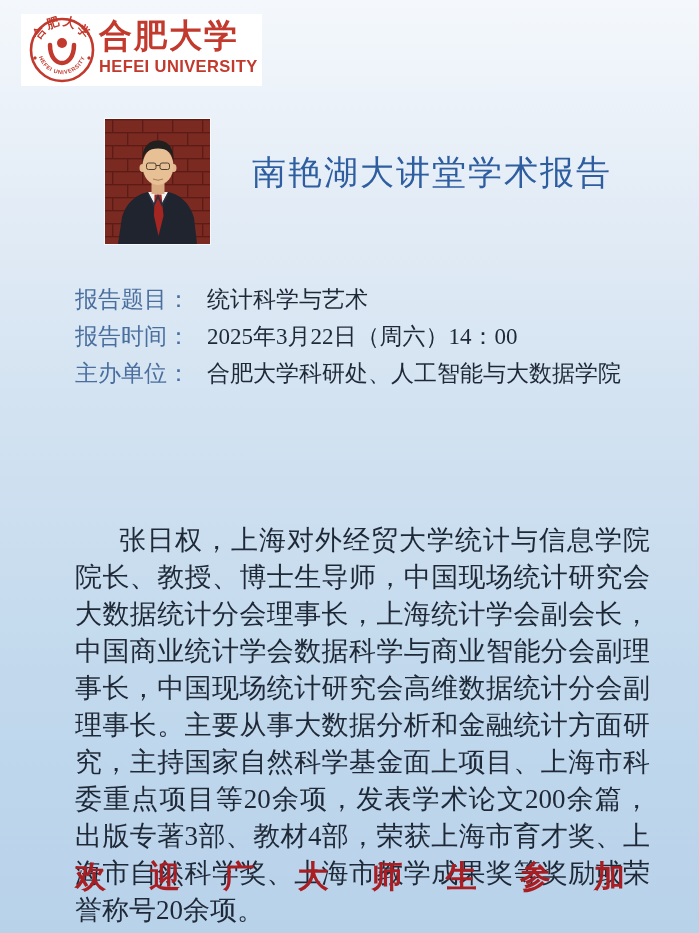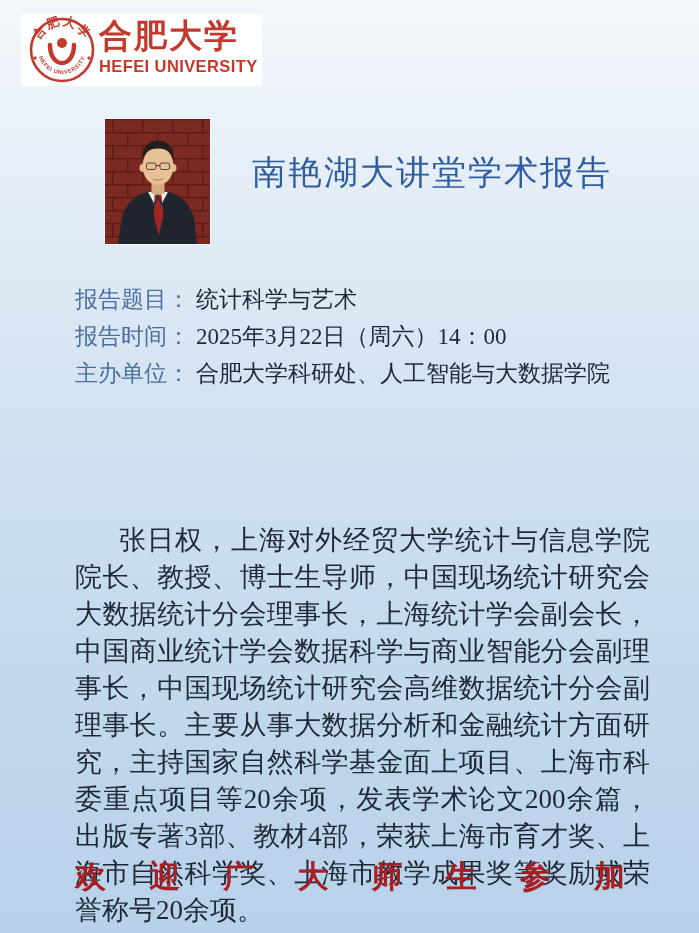--- a/index.html
+++ b/index.html
@@ -35,21 +35,21 @@
   
   .title{
     position:absolute;left:212px;top:150px;width:440px;margin:0;
     text-align:center;font-size:34px;font-weight:normal;letter-spacing:2px;
     color:#2e5e9f;white-space:nowrap;
   }
   
   .fields{position:absolute;left:75px;top:281px;width:590px;}
   .row{height:37px;line-height:37px;font-size:23px;white-space:nowrap;}
   .row .label{color:#4a6f9e;}
-  .row .value{color:#1e2836;margin-left:6px;}
+  .row .value{color:#1e2836;margin-left:17px;}
   
   .bio{
     position:absolute;left:75px;top:522px;width:575px;margin:0;
     font-size:27px;line-height:37px;color:#1e2836;
     text-align:justify;text-justify:inter-ideograph;text-indent:44px;
   }
   
   .welcome{
     position:absolute;left:75px;top:856px;width:550px;
     display:flex;justify-content:space-between;

